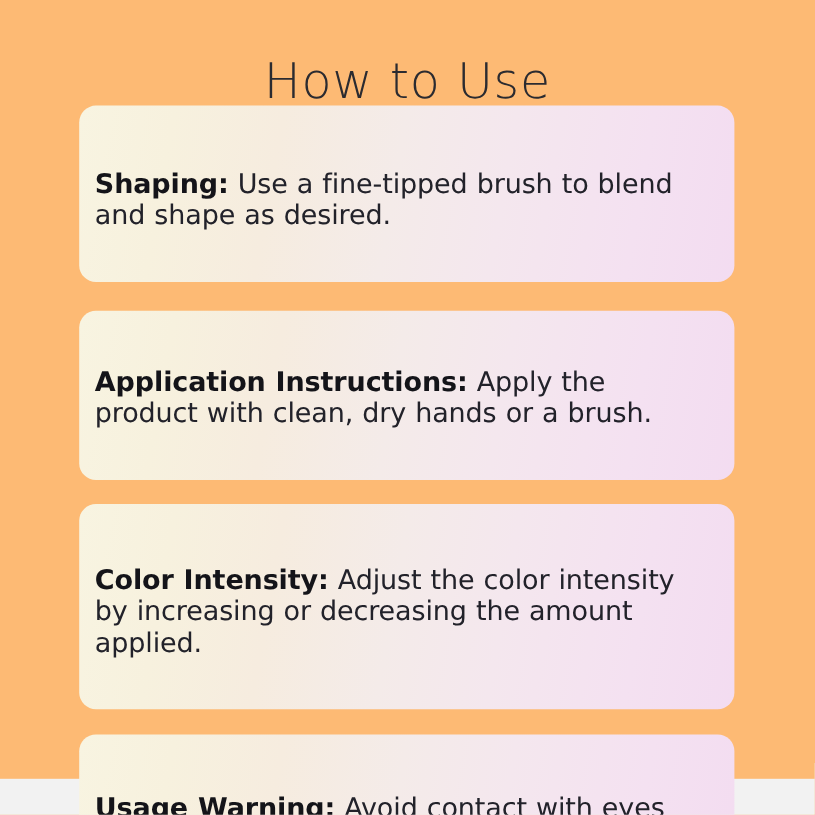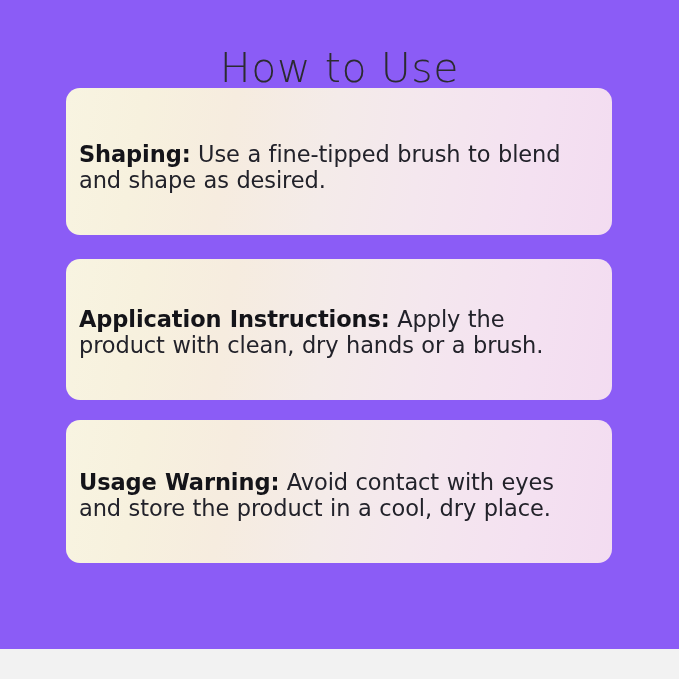--- a/index.html
+++ b/index.html
@@ -12,21 +12,21 @@
     height: 679px;
     background: #f2f2f2;
     font-family: "Liberation Sans", sans-serif;
     overflow: hidden;
   }
 
   #page {
     position: relative;
     width: 679px;
     height: 649px;
-    background: #8b5cf6;
+    background: #fdba74;
     box-sizing: border-box;
   }
 
   #page-title {
     position: absolute;
     left: 0;
     top: 16px;
     width: 679px;
     text-align: center;
     font-family: "DejaVu Sans", sans-serif;
@@ -97,19 +97,22 @@
   <div id="cards">
 
     <div class="card card-2">
       <p class="card-text"><span class="card-label">Shaping:</span><span class="card-body"> Use a fine-tipped brush to blend and shape as desired.</span></p>
     </div>
 
     <div class="card card-1">
       <p class="card-text"><span class="card-label">Application Instructions:</span><span class="card-body"> Apply the product with clean, dry hands or a brush.</span></p>
     </div>
 
+    <div class="card card-3">
+      <p class="card-text"><span class="card-label">Color Intensity:</span><span class="card-body"> Adjust the color intensity by increasing or decreasing the amount applied.</span></p>
+    </div>
 
     <div class="card card-4">
       <p class="card-text"><span class="card-label">Usage Warning:</span><span class="card-body"> Avoid contact with eyes and store the product in a cool, dry place.</span></p>
     </div>
 
   </div>
 </div>
 
 </body></html>

